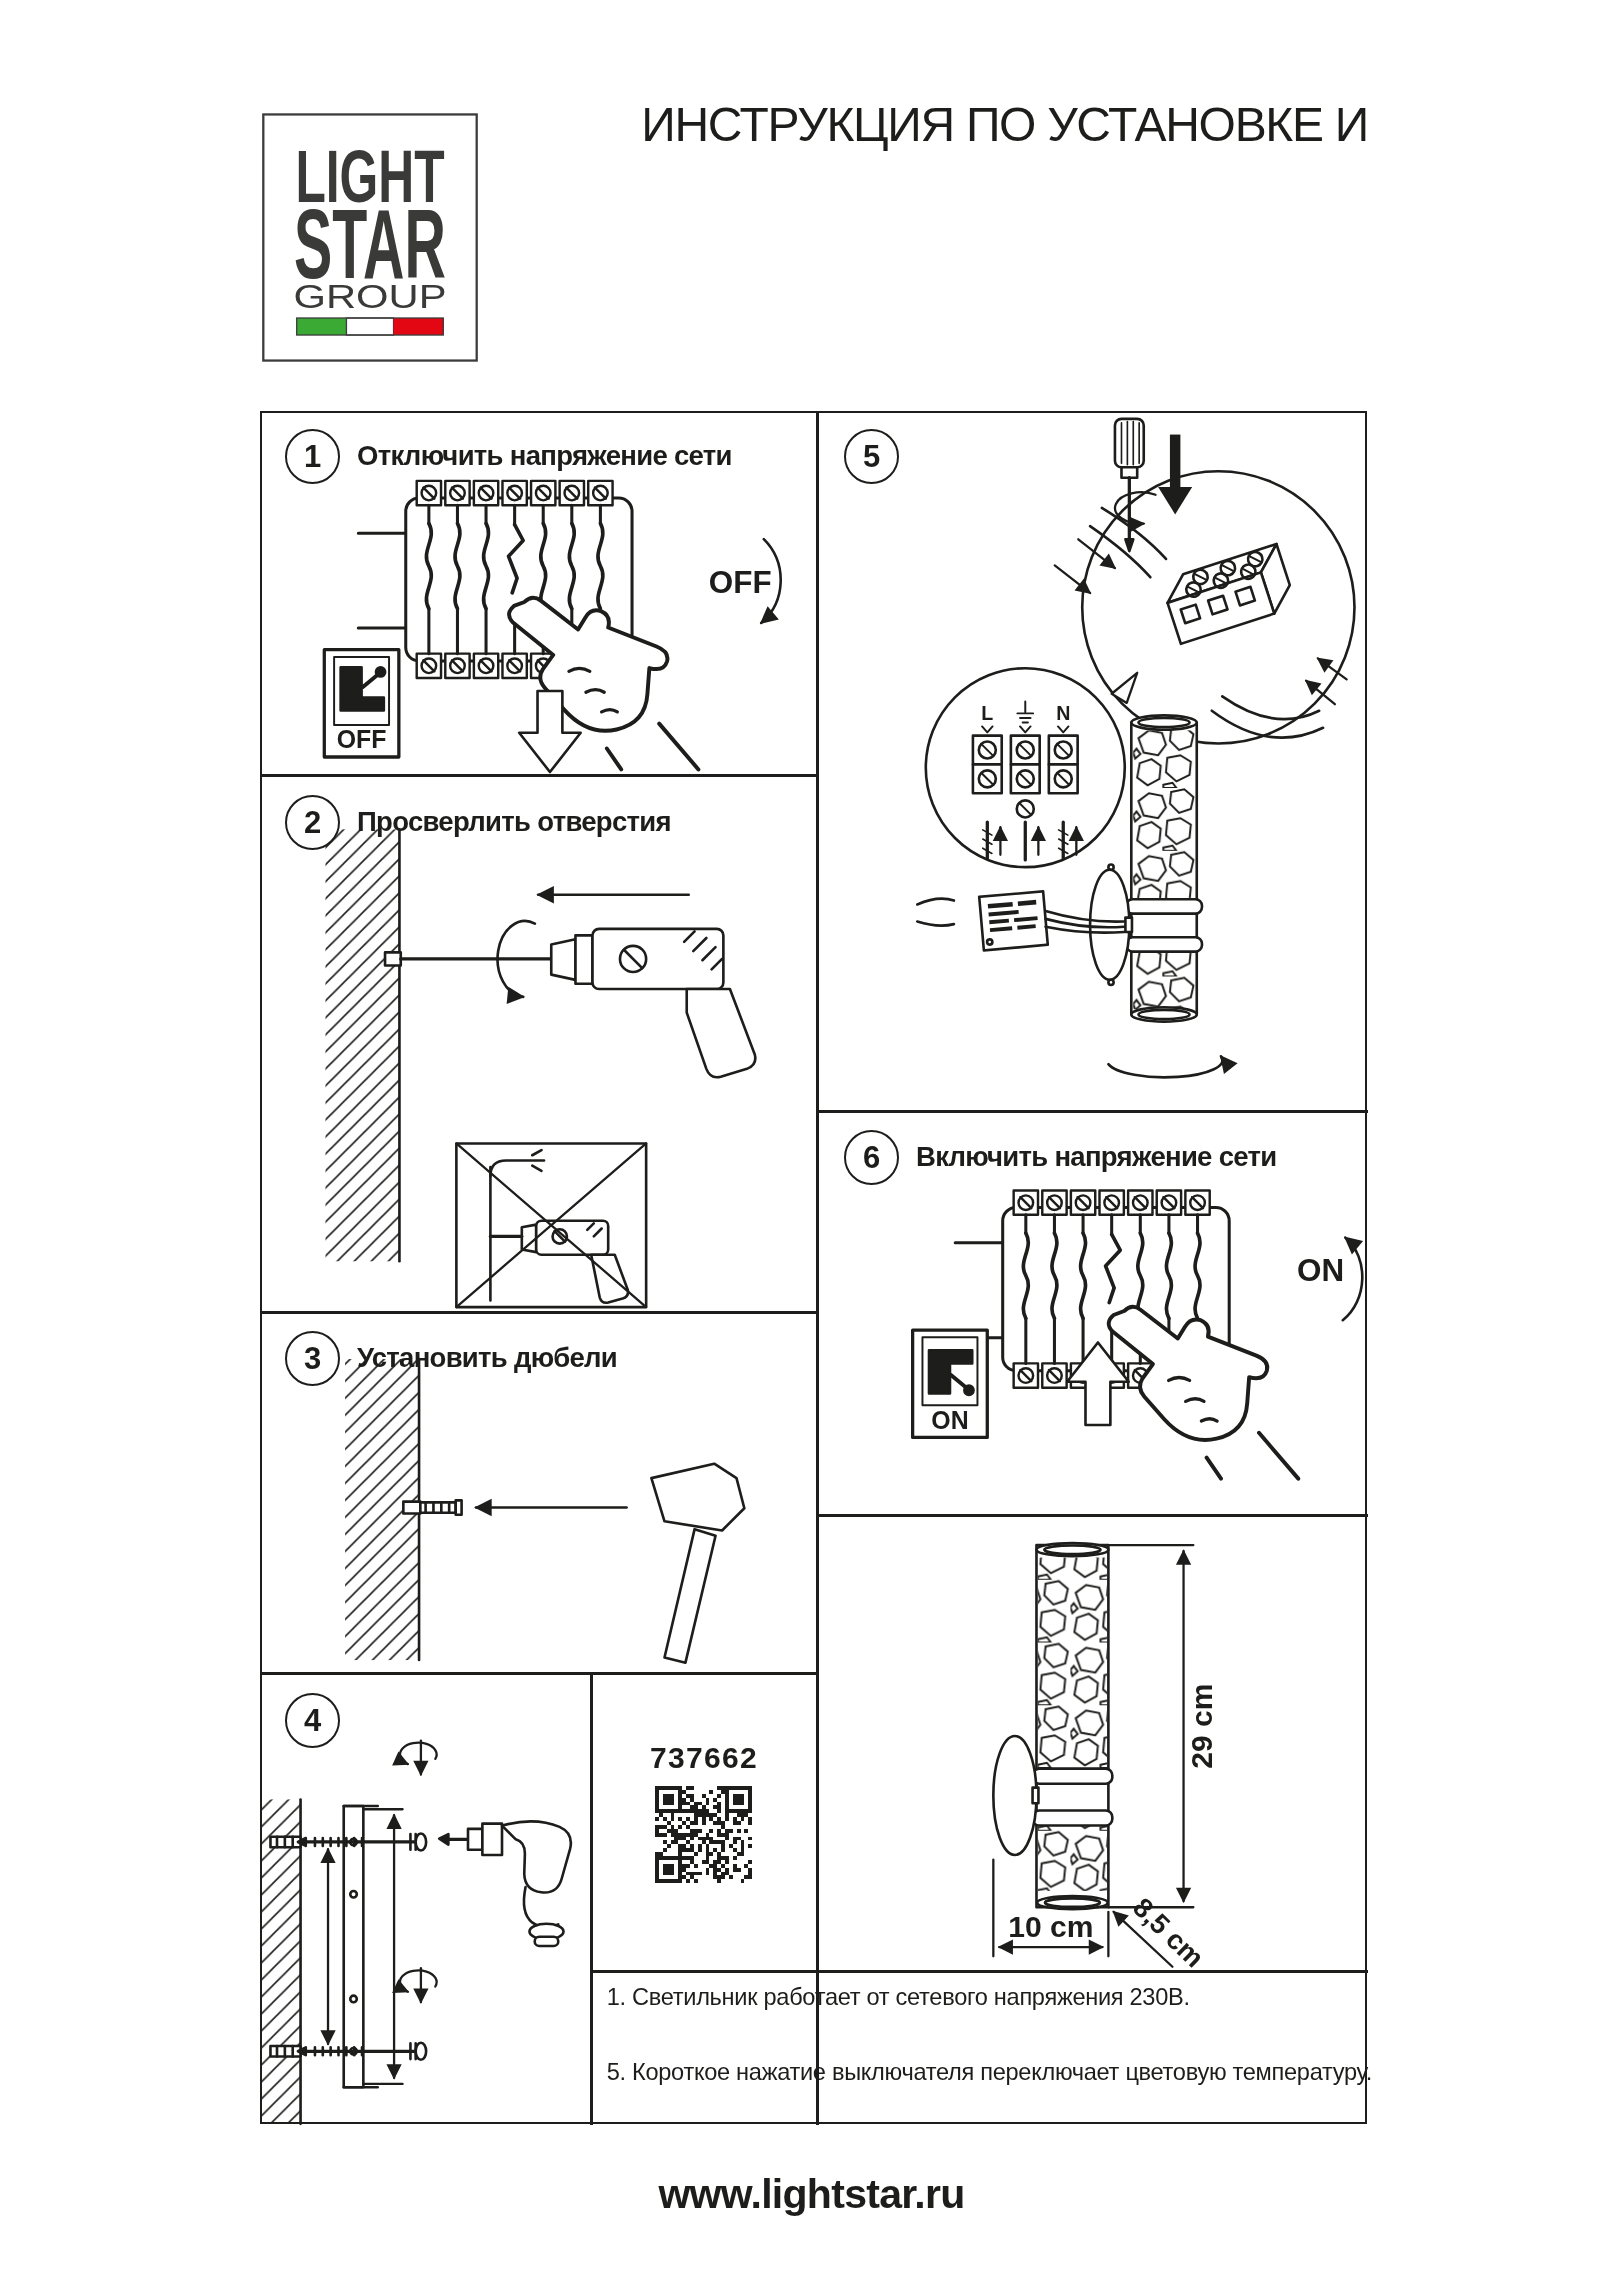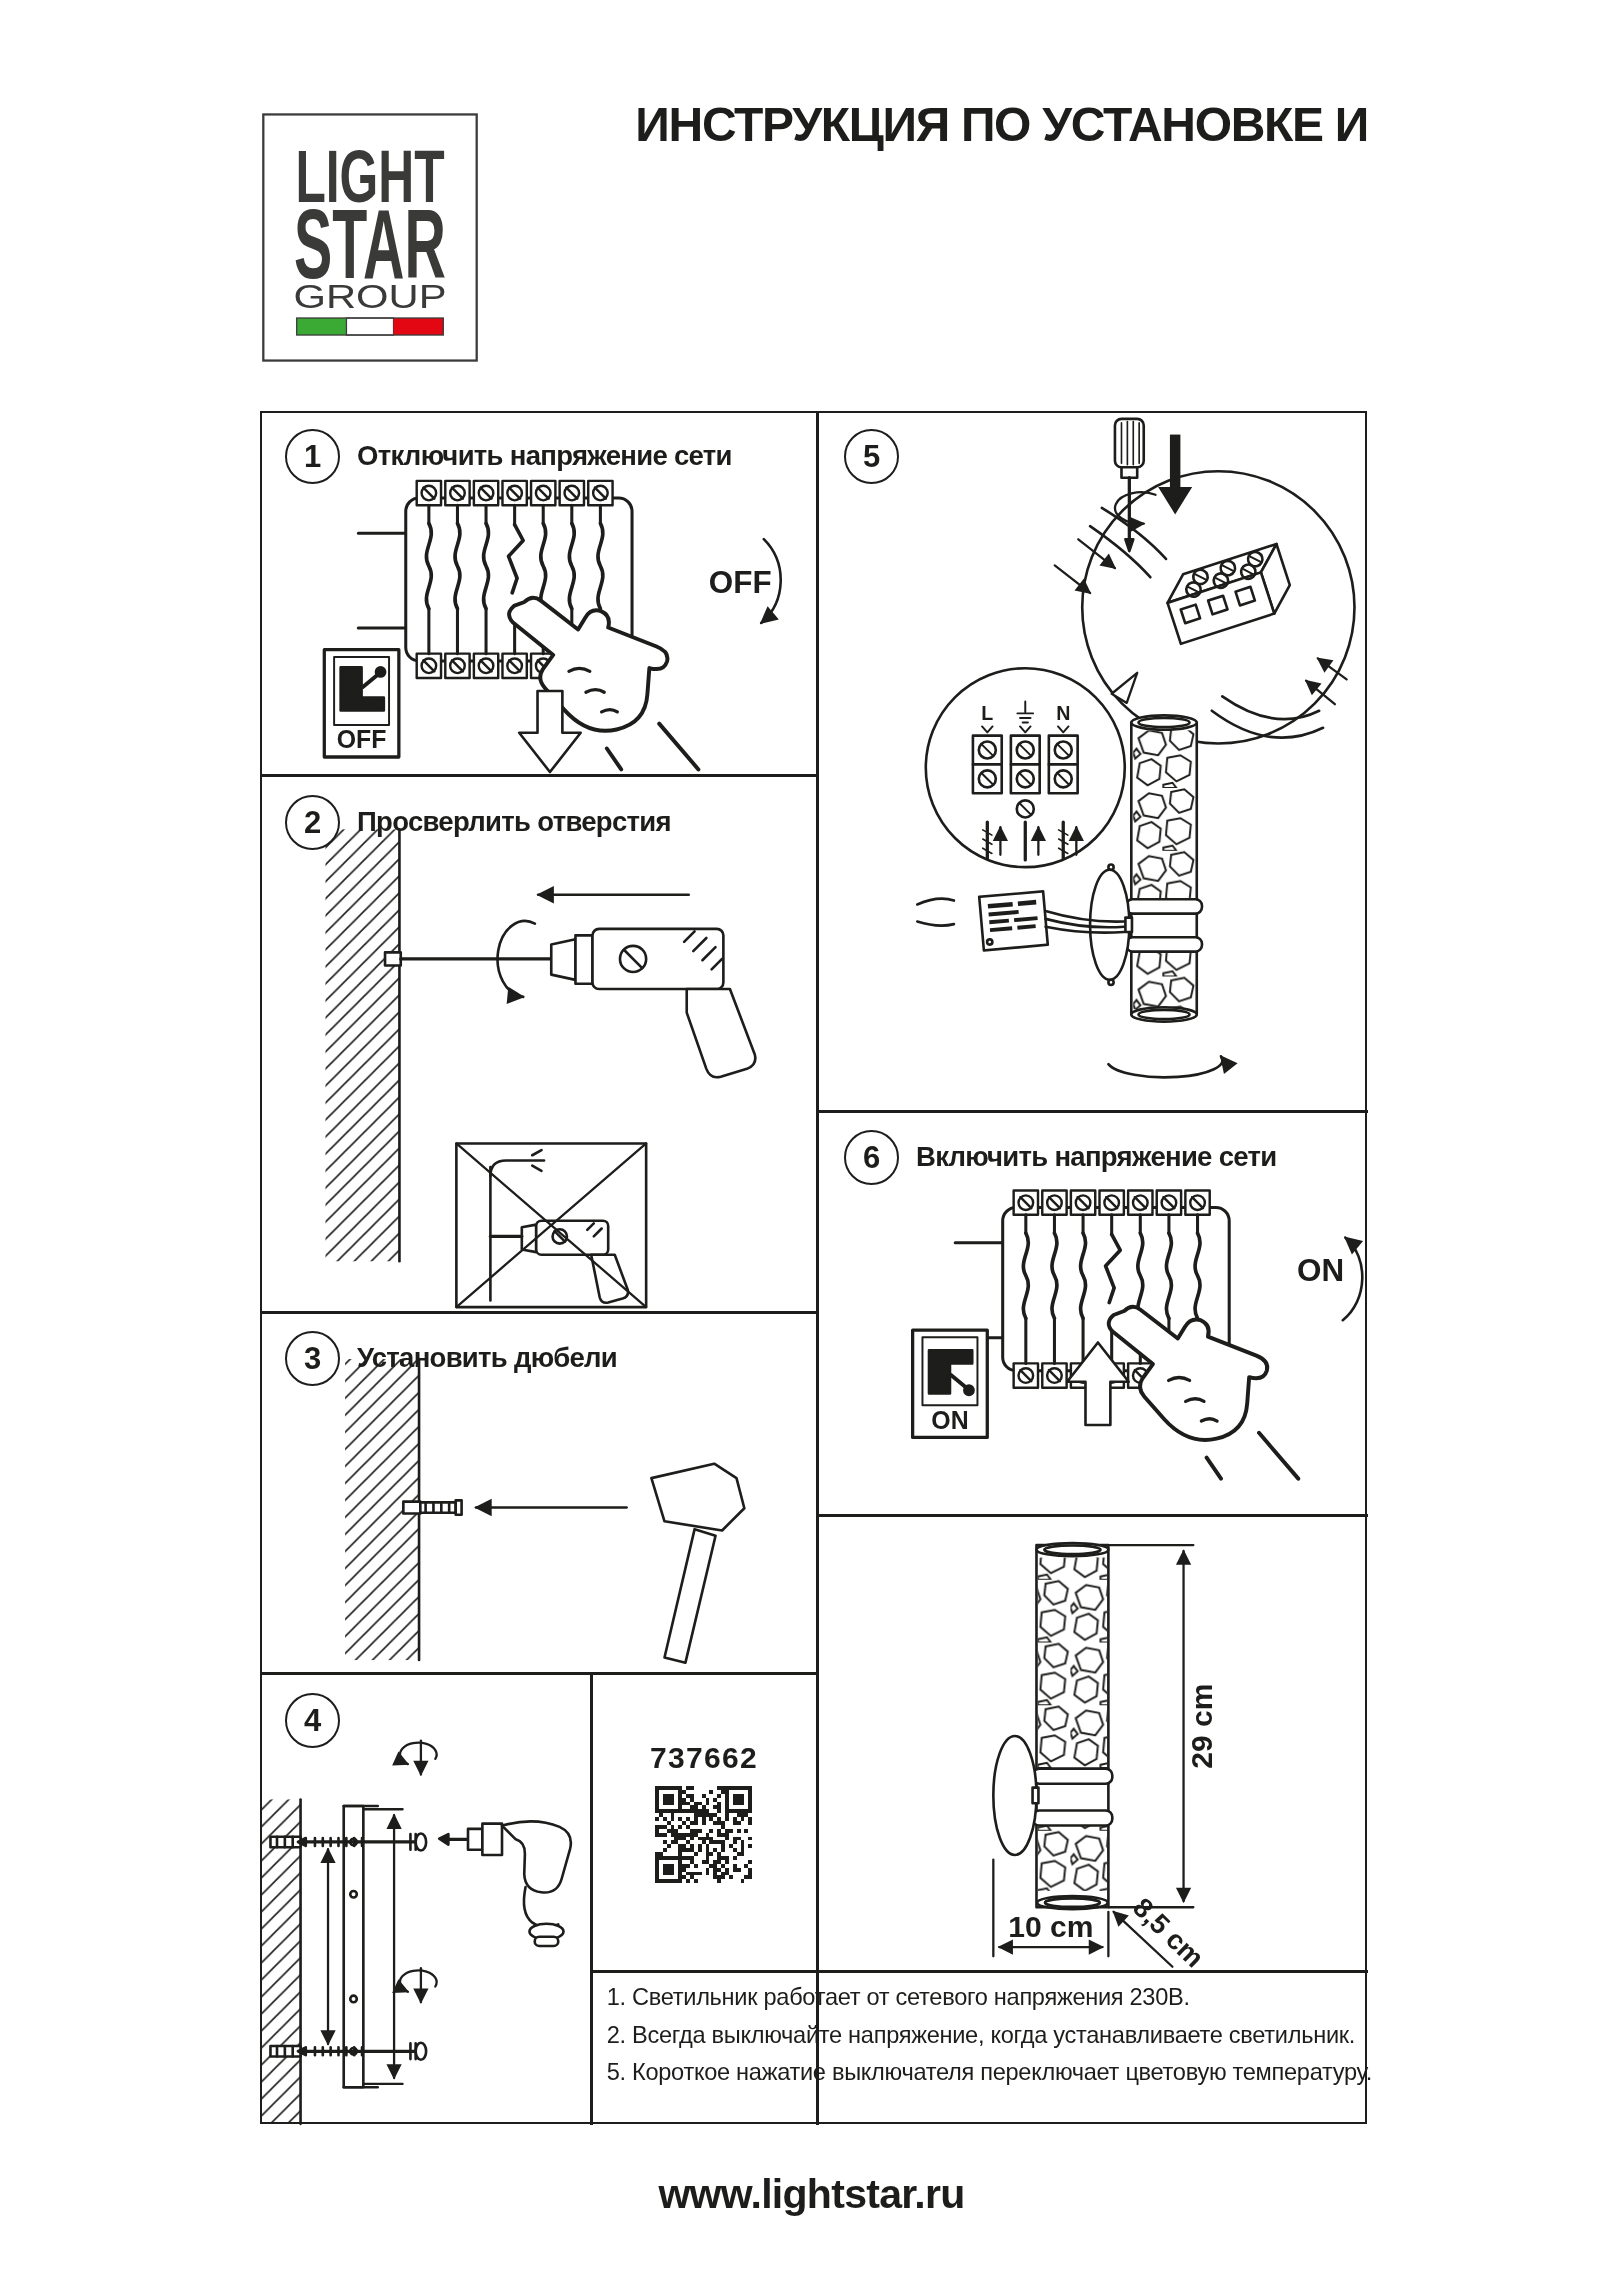--- a/index.html
+++ b/index.html
@@ -8,21 +8,21 @@
   .abs{position:absolute}
   .line{position:absolute;background:#1d1d1b}
   .panel{position:absolute}
   .stepnum{position:absolute;left:25px;top:18.3px;width:51px;height:51px;border:2.6px solid #1d1d1b;
            border-radius:50%;display:flex;align-items:center;justify-content:center;
            font-size:31px;font-weight:bold;background:#fff}
   .steptitle{position:absolute;left:97px;top:29px;font-size:27.5px;font-weight:bold;letter-spacing:-0.7px;white-space:nowrap}
   .hdr{position:absolute;right:255px;top:97px;text-align:right}
   .hdr .l1{font-size:43px;font-weight:bold;letter-spacing:-0.7px;line-height:1.0;margin-bottom:17px}
   .hdr .l2{font-size:43px;font-weight:bold;letter-spacing:-0.7px;line-height:1.0;margin-bottom:50px}
-  .hdr .t{font-size:48px;font-weight:bold;letter-spacing:-1.3px;line-height:1.16}
+  .hdr .t{font-size:48px;font-weight:normal;letter-spacing:-1.3px;line-height:1.16}
   .notes{position:absolute;left:591px;top:1970px;width:777px;height:155px}
   .note-line{position:absolute;left:15.7px;font-size:23.6px;letter-spacing:-0.3px;white-space:nowrap}
   .ctrow{position:absolute;left:0;top:120px;width:100%;display:flex;align-items:center;justify-content:center;gap:7.9px}
   .swmini{width:25px;height:33px;border:3.9px solid #1d1d1b;border-radius:5.9px;display:flex;align-items:center;justify-content:center}
   .swmini i{display:block;width:9.2px;height:17px;border:2px solid #1d1d1b;border-radius:2px}
   .ct{font-size:27.5px;letter-spacing:-0.7px}
   .qrwrap{position:absolute;left:591px;top:1673px;width:226px;height:297px}
   .qrnum{position:absolute;top:68px;width:100%;text-align:center;font-size:30px;font-weight:bold;letter-spacing:1.3px}
   .qr{position:absolute;left:64px;top:113px;width:98px;height:98px;display:grid;
       grid-template-rows:repeat(25,3.9px);grid-template-columns:repeat(25,3.9px)}
@@ -620,21 +620,20 @@
       <div style="grid-area: 25 / 7;"></div>
       <div style="grid-area: 25 / 9;"></div>
       <div style="grid-area: 25 / 11;"></div>
       <div style="grid-area: 25 / 17;"></div>
       <div style="grid-area: 25 / 23;"></div>
     </div>
 </div>
 
 <div class="notes">
   <div class="note-line" style="top:14.4px">1. Светильник работает от сетевого напряжения 230В.</div>
-  <div class="note-line" style="top:52px">2. Всегда выключайте напряжение, когда устанавливаете светильник.</div>
   <div class="note-line" style="top:89px">5. Короткое нажатие выключателя переключает цветовую температуру.</div>
 </div>
 
 <div class="panel" style="left:819px;top:411px;width:550px;height:699px">
   <div class="stepnum">
       <span>5</span>
     </div>
   <svg width="550" height="699" viewBox="0 0 840 1068">
     <g fill="none" stroke="#1d1d1b" stroke-width="4" stroke-linecap="round" stroke-linejoin="round">
       <circle cx="610" cy="300" r="208" fill="#fff"></circle>

